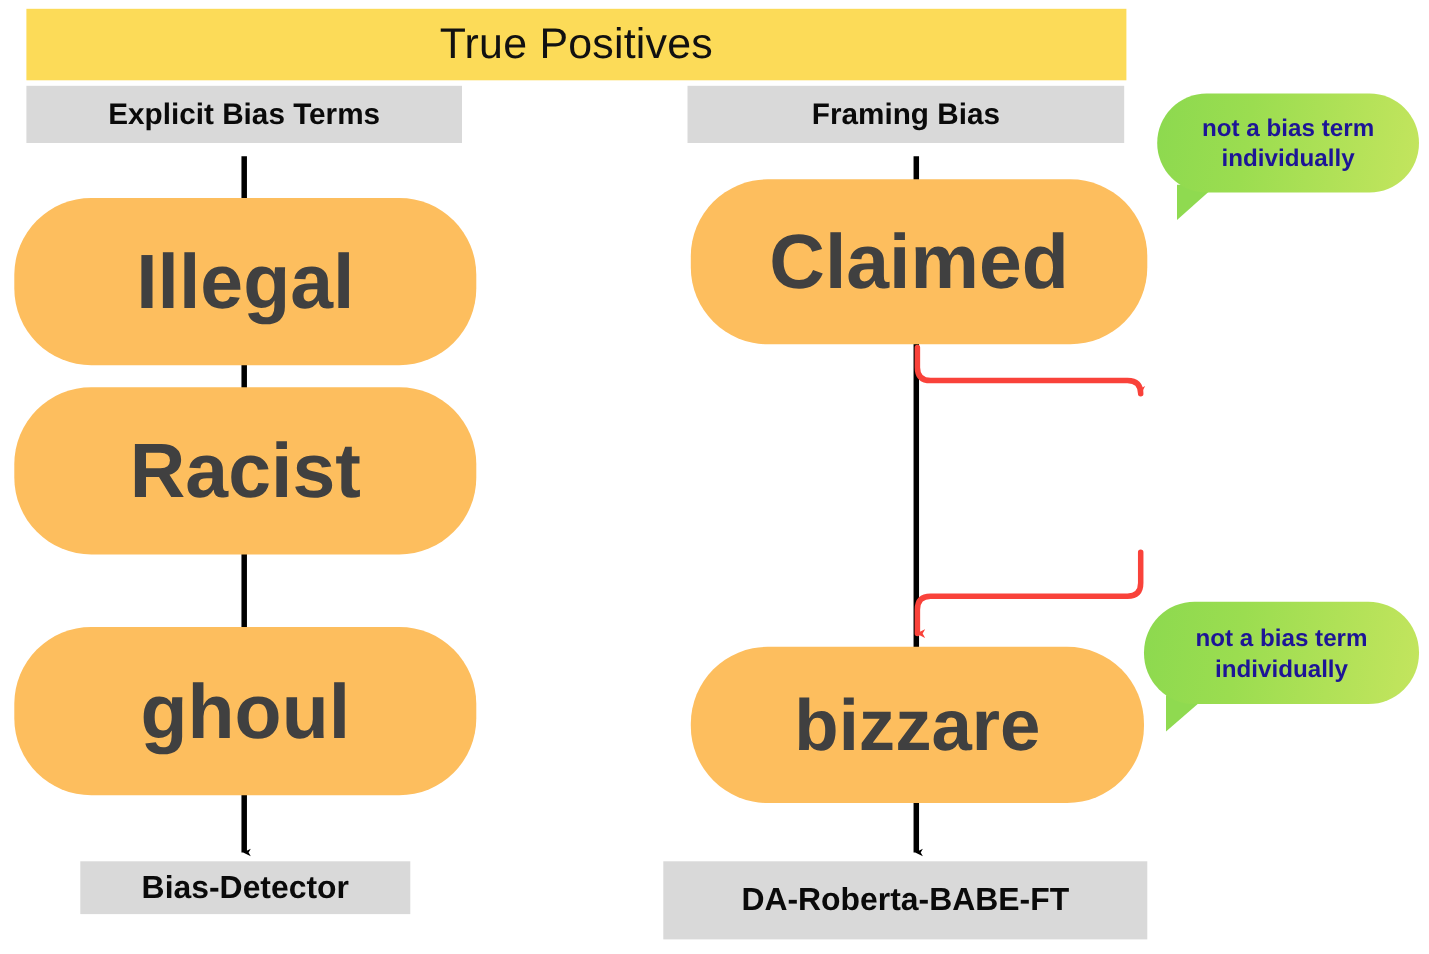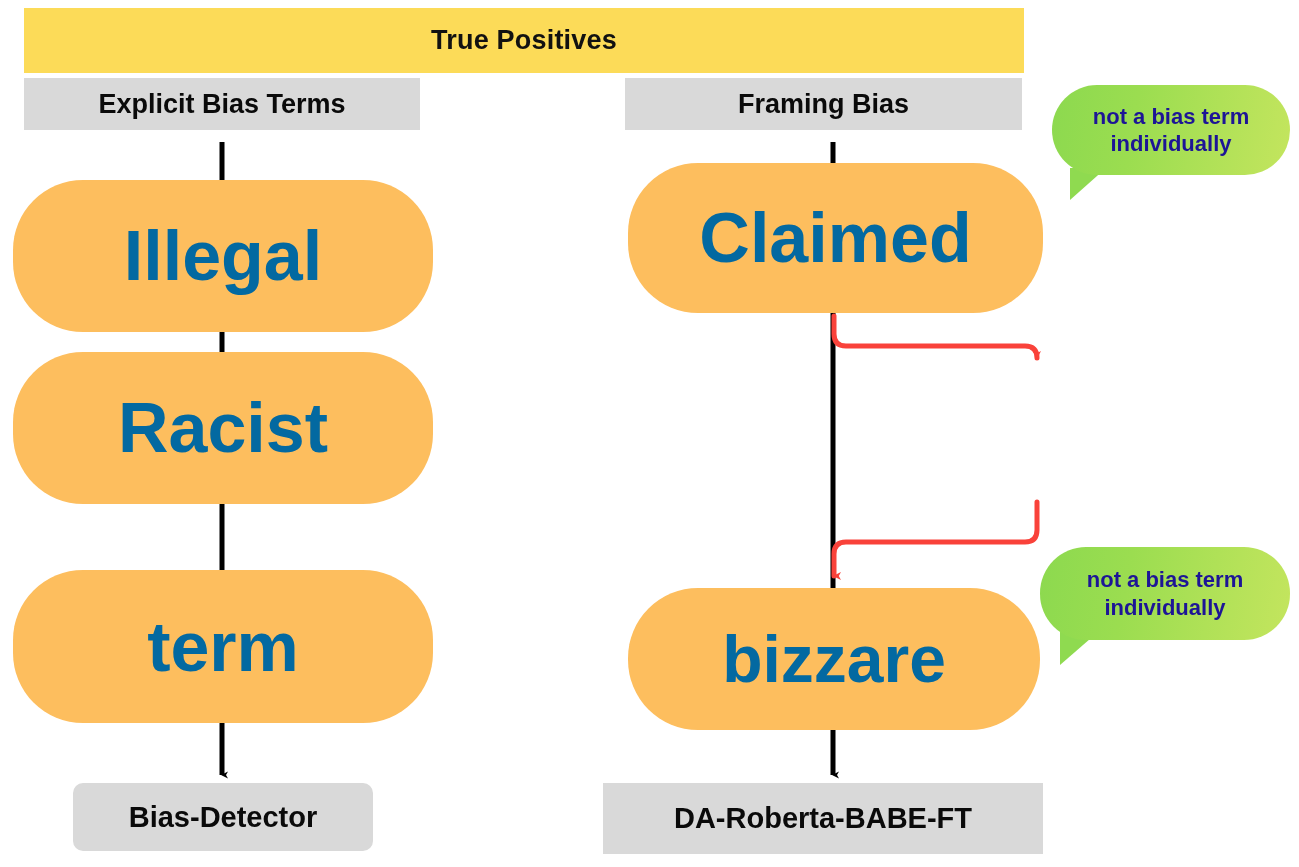--- a/index.html
+++ b/index.html
@@ -24,22 +24,22 @@
     left: 24px;
     top: 8px;
     width: 1000px;
     height: 65px;
     background: #FCDB58;
     display: flex;
     align-items: center;
     justify-content: center;
   }
   .banner-text {
-    font-size: 27px;
-    font-weight: bold;
+    font-size: 39px;
+    font-weight: normal;
     color: #111111;
     letter-spacing: 0.2px;
   }
 
   
   .cat-box {
     background: #D9D9D9;
     height: 52px;
     display: flex;
     align-items: center;
@@ -58,21 +58,21 @@
     background: #FDBE5E;
     border-radius: 70px;
     display: flex;
     align-items: center;
     justify-content: center;
     z-index: 3;
   }
   .pill-text {
     font-size: 70px;
     font-weight: bold;
-    color: #0369a1;
+    color: #404040;
     line-height: 1;
     white-space: nowrap;
   }
   #pill-illegal  { left: 13px;  top: 180px; width: 420px; height: 152px; }
   #pill-racist   { left: 13px;  top: 352px; width: 420px; height: 152px; }
   #pill-ghoul    { left: 13px;  top: 570px; width: 420px; height: 153px; }
   #pill-claimed  { left: 628px; top: 163px; width: 415px; height: 150px; }
   #pill-bizzare  { left: 866px; top: 370px; width: 346px; height: 130px; }
   #pill-ideology { left: 628px; top: 588px; width: 412px; height: 142px; }
   #pill-bizzare .pill-text { font-size: 62px; }
@@ -84,21 +84,21 @@
     display: flex;
     align-items: center;
     justify-content: center;
   }
   .model-text {
     font-size: 29px;
     font-weight: bold;
     color: #0a0a0a;
     white-space: nowrap;
   }
-  #model-left  { left: 73px;  top: 783px; width: 300px; height: 68px; border-radius: 10px; }
+  #model-left  { left: 73px;  top: 783px; width: 300px; height: 48px; }
   #model-right { left: 603px; top: 783px; width: 440px; height: 71px; }
 
   
   #wires {
     left: 0;
     top: 0;
     width: 1299px;
     height: 867px;
     z-index: 1;
     pointer-events: none;
@@ -176,21 +176,21 @@
     <span class="cat-text">Framing Bias</span>
   </div>
 
   <div id="pill-illegal" class="abs pill">
     <span class="pill-text">Illegal</span>
   </div>
   <div id="pill-racist" class="abs pill">
     <span class="pill-text">Racist</span>
   </div>
   <div id="pill-ghoul" class="abs pill">
-    <span class="pill-text">term</span>
+    <span class="pill-text">ghoul</span>
   </div>
 
   <div id="pill-claimed" class="abs pill">
     <span class="pill-text">Claimed</span>
   </div>
   <div id="pill-ideology" class="abs pill">
     <span class="pill-text">bizzare</span>
   </div>
 
   <div id="model-left" class="abs model-box">

